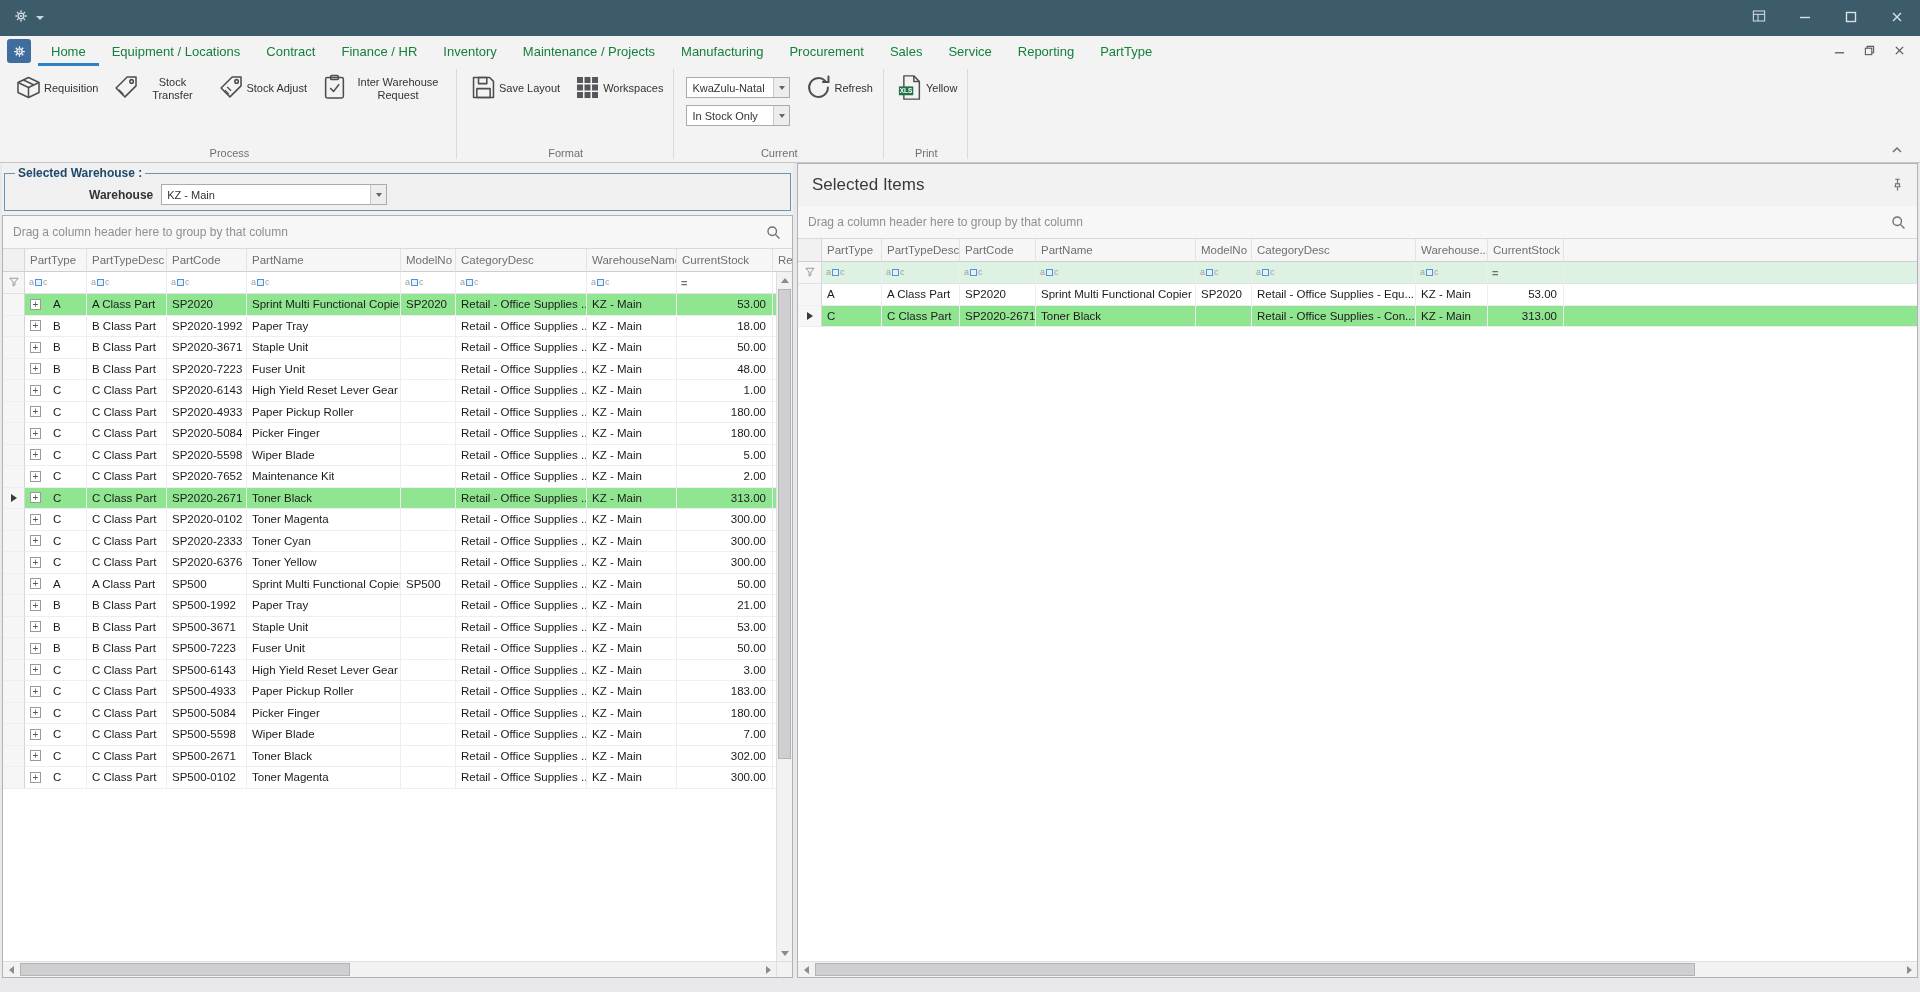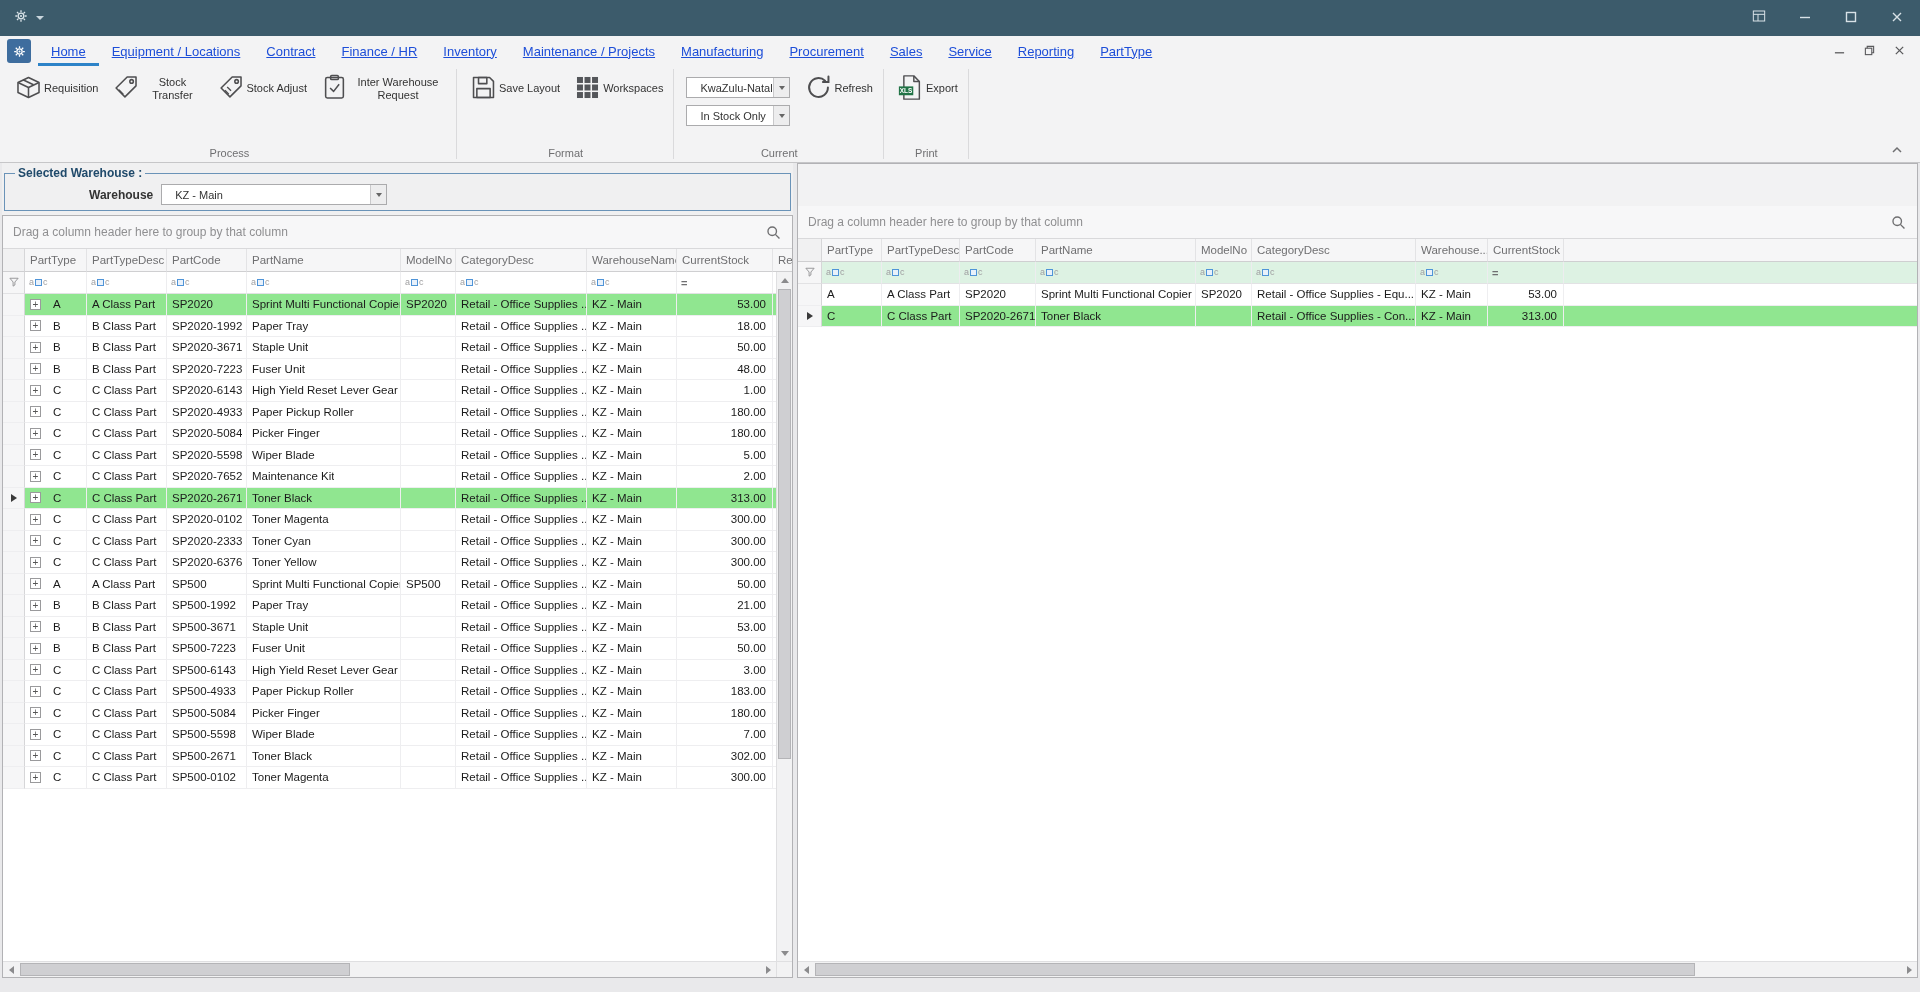--- a/index.html
+++ b/index.html
@@ -11,38 +11,38 @@
   .tb-gear{margin-left:13px;display:flex;align-items:center;gap:7px;z-index:2;}
   .tb-caret{width:0;height:0;border-left:4px solid transparent;border-right:4px solid transparent;border-top:4px solid #c9d6dd;}
   .tb-title{position:absolute;left:0;right:0;text-align:center;color:#dbe5ea;font-size:12px;}
   .tb-btns{margin-left:auto;display:flex;z-index:2;}
   .tb-btn{width:46px;height:36px;display:flex;align-items:center;justify-content:center;}
 
   
   .ribbon{position:absolute;top:36px;left:0;right:0;height:127px;background:#f3f3f4;border-bottom:1px solid #c6c6c8;}
   .tabrow{height:30px;display:flex;align-items:stretch;}
   .appicon{width:24px;height:24px;margin:3px 7px 0 7px;background:#3e6d9e;border-radius:3px;display:flex;align-items:center;justify-content:center;flex:none;}
-  .tab{padding:0 13px;display:flex;align-items:center;font-size:13px;color:#1d4ed8;cursor:default;text-decoration:underline;}
+  .tab{padding:0 13px;display:flex;align-items:center;font-size:13px;color:#15803d;cursor:default;}
   .tab.active{border-bottom:3px solid #2d83c8;padding-top:3px;}
   .rwc{margin-left:auto;display:flex;padding-right:6px;}
   .rwc span{width:30px;height:24px;margin-top:2px;display:flex;align-items:center;justify-content:center;}
   .toolbar{position:relative;height:96px;display:flex;align-items:stretch;padding-left:2px;}
   .tgroup{position:relative;display:flex;align-items:flex-start;padding:4px 5px 18px 5px;}
   .tgroup::after{content:"";position:absolute;right:0;top:3px;bottom:3px;width:1px;background:#dadadc;}
   .tglabel{position:absolute;left:0;right:0;bottom:3px;text-align:center;font-size:11px;color:#6f6f71;}
   .rbtn{display:flex;align-items:center;padding:2px 6px;min-width:46px;}
   .ric{width:31px;height:31px;display:block;}
   .ric svg{width:100%;height:100%;}
   .rlabel{font-size:11px;line-height:13px;color:#333;text-align:center;margin-top:2px;max-width:62px;}
   [data-name="inter-warehouse-request-button"] .rlabel{max-width:96px;}
   [data-name="save-layout-button"] .rlabel{max-width:80px;}
   .ddstack{display:flex;flex-direction:column;gap:7px;margin:7px 7px 0 7px;}
   .combo{height:21px;background:#fff;border:1px solid #ababad;display:flex;align-items:center;font-size:11px;color:#333;}
   .ddstack .combo{width:104px;}
-  .cval{flex:1;padding-left:13px;white-space:nowrap;overflow:hidden;}
+  .cval{flex:1;padding-left:5px;white-space:nowrap;overflow:hidden;}
   .cbtn{width:16px;height:100%;border-left:1px solid #c9c9cb;background:#ededee;display:flex;align-items:center;justify-content:center;flex:none;}
   .caret{width:0;height:0;border-left:3.5px solid transparent;border-right:3.5px solid transparent;border-top:4px solid #666;}
   .ribbon-collapse{position:absolute;right:14px;bottom:5px;width:18px;height:14px;display:flex;align-items:center;justify-content:center;}
 
   
   .left-panel{position:absolute;left:2px;top:163px;width:791px;height:815px;background:#f0f0f1;}
   .right-panel{position:absolute;left:797px;top:163px;width:1121px;height:815px;background:#f2f2f3;border:1px solid #b2b2b5;}
   .rp-title{position:absolute;top:0;left:0;right:0;height:42px;display:flex;align-items:center;}
   .rp-title-text{margin-left:14px;font-size:17px;color:#3a3a3c;}
   .rp-pin{position:absolute;right:12px;top:13px;}
@@ -290,21 +290,21 @@
         <div class="tgroup" data-name="ribbon-group-print">
           <div class="rbtn" data-name="export-button">
             <span class="ric" data-name="export-xls-icon"><svg viewBox="0 0 28 28">
                 <g fill="none" stroke="#4e4e50" stroke-width="1.3" stroke-linejoin="round">
                   <path d="M8 3.5h9l5 5V24.5H8z"></path>
                   <path d="M17 3.5v5h5"></path>
                 </g>
                 <rect x="3.5" y="13" width="13" height="8" fill="#217346"></rect>
                 <text x="10" y="19.2" text-anchor="middle" font-size="5.8" fill="#ffffff" font-family="Liberation Sans, sans-serif" font-weight="bold">XLS</text>
               </svg></span>
-            <div class="rlabel" data-name="button-label">Export</div>
+            <div class="rlabel" data-name="button-label">Yellow</div>
           </div>
           <div class="tglabel" data-name="ribbon-group-label">Print</div>
         </div>
       </div>
     <span class="ribbon-collapse" data-name="collapse-ribbon-button">
         <svg width="12" height="8" viewBox="0 0 12 8">
           <path d="M2 6l4-4 4 4" fill="none" stroke="#6f6f71" stroke-width="1.5"></path>
         </svg>
       </span>
   </div>
@@ -1138,20 +1138,28 @@
         <span class="hthumb" style="left:17px;width:330px;" data-name="horizontal-scroll-thumb"></span>
         <span class="sb sb-right" data-name="scroll-right-button">
             <i class="tri tri-right" data-name="right-arrow-icon"></i>
           </span>
       </div>
       <div class="scroll-corner" data-name="scrollbar-corner"></div>
     </div>
   </div>
 
   <div class="right-panel" data-name="selected-items-panel">
+    <div class="rp-title" data-name="panel-header">
+      <span class="rp-title-text" data-name="panel-title">Selected Items</span>
+      <span class="rp-pin" data-name="pin-icon"><svg viewBox="0 0 20 20" width="15" height="15">
+            <g fill="none" stroke="#6f6f71" stroke-width="1.5">
+              <path d="M7 3h6M10 3v6M6.5 9h7M8 9l-1.2 4h6.4L12 9M10 13v5"></path>
+            </g>
+          </svg></span>
+    </div>
     <div class="grid right-grid" data-name="selected-items-grid">
       <div class="gp" data-name="group-by-panel">
         <span class="gp-text" data-name="group-panel-text">Drag a column header here to group by that column</span>
         <span class="gp-search" data-name="search-icon"><svg viewBox="0 0 20 20" width="17" height="17">
               <g fill="none" stroke="#6f6f71" stroke-width="1.6">
                 <circle cx="8.5" cy="8.5" r="5"></circle>
                 <path d="M12.2 12.2L17 17"></path>
               </g>
             </svg></span>
       </div>

